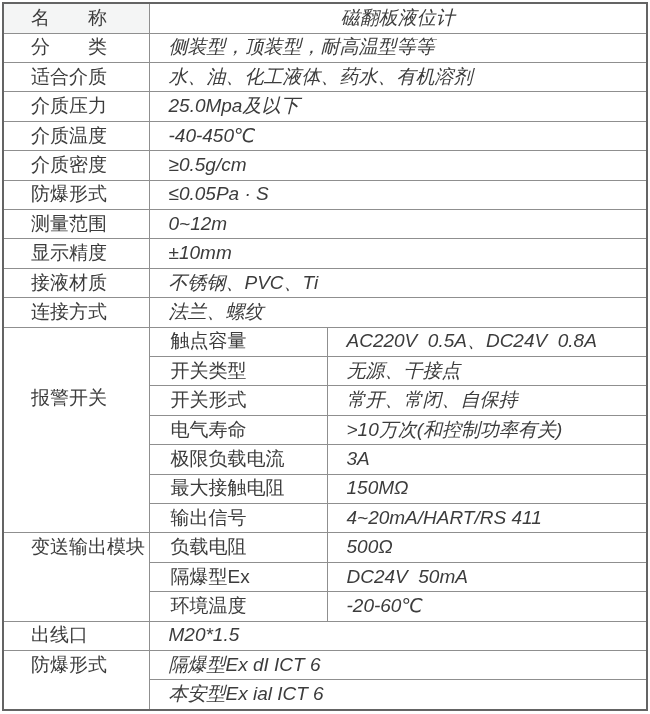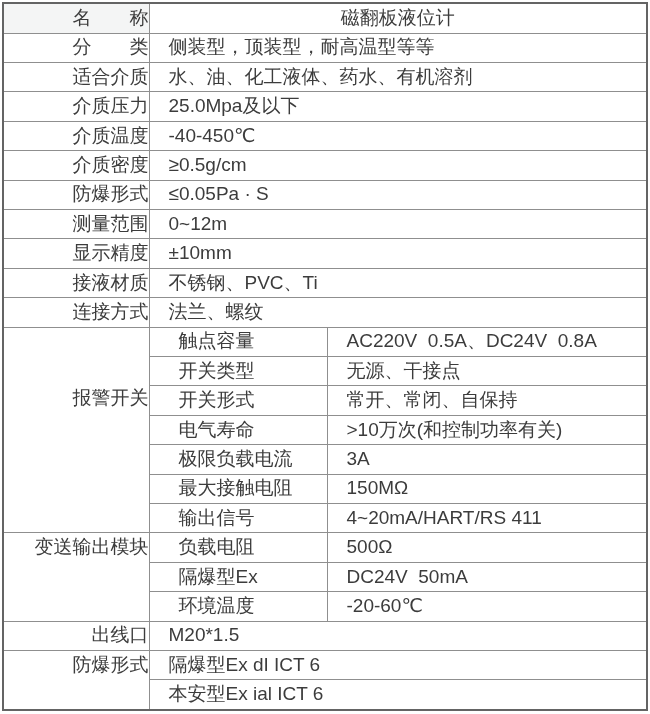--- a/index.html
+++ b/index.html
@@ -21,23 +21,23 @@
   td {
     border: 1px solid #8f8f8f;
     font-size: 19px;
     color: #3c3c3c;
     vertical-align: middle;
     padding: 0;
     white-space: pre-wrap;
     overflow: hidden;
     line-height: 1.2;
   }
-  td.c1 { padding-left: 27px; text-align: right; }
-  td.c2 { padding-left: 29px; }
-  td.val { padding-left: 19px; }
+  td.c1 { padding-left: 27px; }
+  td.c2 { padding-left: 21px; }
+  td.val { padding-left: 19px; font-style: italic; }
   td.center { text-align: center; padding-left: 0; }
   td.hdr { background: #f4f5f5; }
   td.group { vertical-align: top; font-family: Liberation Mono, monospace; }
   td.group.g-mid { padding-top: 60px; }
   td.group.g-top { padding-top: 4px; }
 </style>
 </head>
 <body>
 
 <table class="spec">

